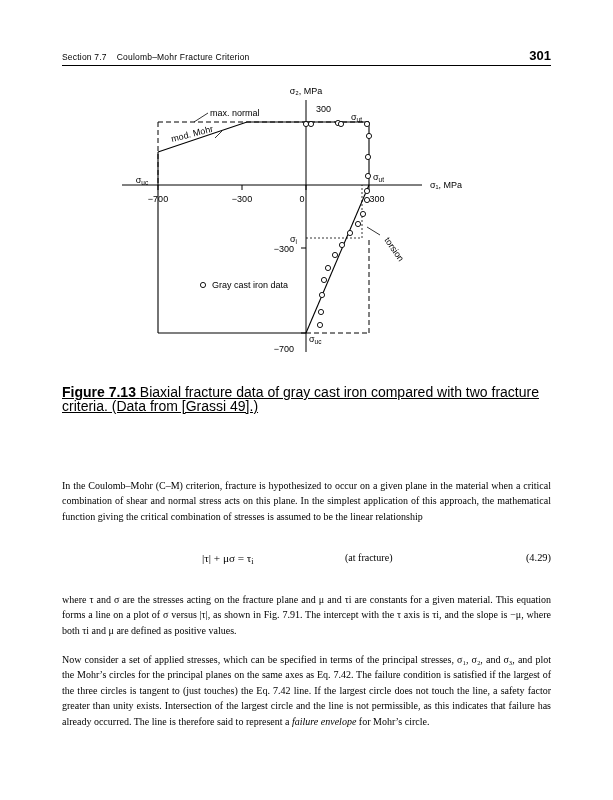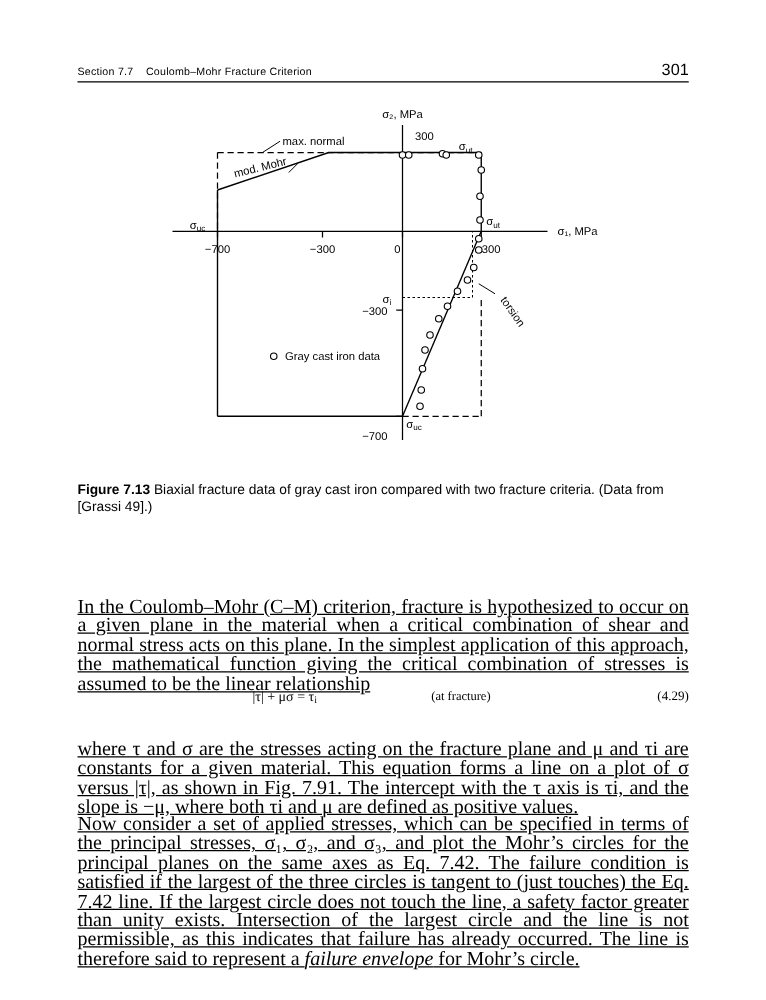--- a/index.html
+++ b/index.html
@@ -34,70 +34,70 @@
   }
   .header .hdr-left {
     font-size: 8.5px;
     letter-spacing: 0.2px;
   }
   .header .hdr-sec {
     margin-right: 10px;
   }
   .header .hdr-page {
     font-size: 13px;
-    font-weight: normal;
+    font-weight: bold;
     text-align: right;
   }
   .header-rule {
     position: absolute;
     left: 62px;
     top: 65px;
     width: 489px;
     height: 1px;
     background: #000;
   }
   
   .figure-area {
     position: absolute;
-    left: 78px;
+    left: 62px;
     top: 80px;
     width: 489px;
     height: 290px;
   }
   .figure-caption {
     position: absolute;
     left: 62px;
     top: 385px;
     width: 489px;
     font-family: "Liberation Sans", sans-serif;
-    font-size: 11px;
+    font-size: 14px;
     line-height: 14px;
+    text-decoration: underline;
   }
   .figure-caption b { font-weight: bold; }
 
   
   .section-heading {
     position: absolute;
     left: 62px;
     top: 450px;
     width: 489px;
     font-family: "Liberation Sans", sans-serif;
     font-size: 10.5px;
     font-weight: bold;
     letter-spacing: 0.2px;
   }
   
   .body-text {
     position: absolute;
     left: 62px;
     width: 489px;
-    font-size: 16px;
+    font-size: 10px;
     line-height: 15.4px;
     text-align: justify;
-    text-decoration: underline;
   }
   #para1 { top: 478px; }
   #para2 { top: 592px; }
   #para3 { top: 652px; }
   .indent { text-indent: 20px; }
   .equation-row {
     position: absolute;
     left: 62px;
     top: 552px;
     width: 489px;

